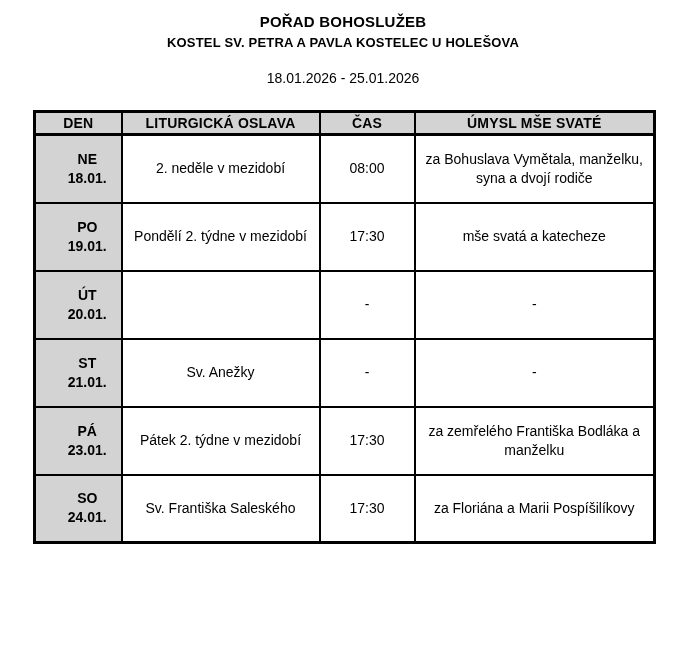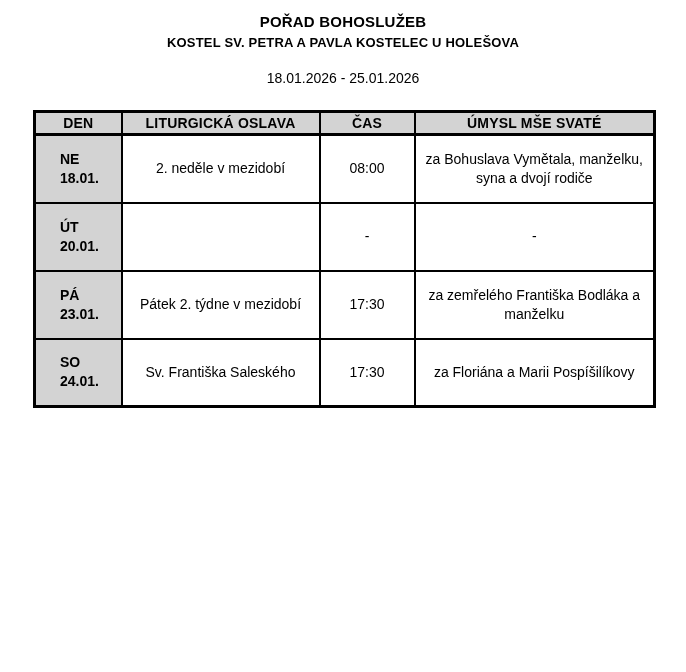--- a/index.html
+++ b/index.html
@@ -67,21 +67,21 @@
     text-align: center;
     vertical-align: middle;
     padding: 2px 6px;
     line-height: 19px;
     word-wrap: break-word;
   }
   tbody tr { height: 68px; }
   td.day-cell {
     background: #d3d3d3;
     font-weight: bold;
-    text-align: left;
+    text-align: center;
     padding-left: 24px;
   }
   .day-abbr {
     display: inline-block;
     min-width: 30px;
   }
 </style>
 </head>
 <body>
 
@@ -109,22 +109,34 @@
       </tr>
     </thead>
     <tbody>
       <tr>
         <td class="day-cell"><span class="day-abbr">NE</span><span class="day-date">18.01.</span></td>
         <td>2. neděle v mezidobí</td>
         <td>08:00</td>
         <td>za Bohuslava Vymětala, manželku, syna a dvojí rodiče</td>
       </tr>
       <tr>
+        <td class="day-cell"><span class="day-abbr">PO</span><span class="day-date">19.01.</span></td>
+        <td>Pondělí 2. týdne v mezidobí</td>
+        <td>17:30</td>
+        <td>mše svatá a katecheze</td>
+      </tr>
+      <tr>
         <td class="day-cell"><span class="day-abbr">ÚT</span><span class="day-date">20.01.</span></td>
         <td></td>
+        <td>-</td>
+        <td>-</td>
+      </tr>
+      <tr>
+        <td class="day-cell"><span class="day-abbr">ST</span><span class="day-date">21.01.</span></td>
+        <td>Sv. Anežky</td>
         <td>-</td>
         <td>-</td>
       </tr>
       <tr>
         <td class="day-cell"><span class="day-abbr">PÁ</span><span class="day-date">23.01.</span></td>
         <td>Pátek 2. týdne v mezidobí</td>
         <td>17:30</td>
         <td>za zemřelého Františka Bodláka a manželku</td>
       </tr>
       <tr>

